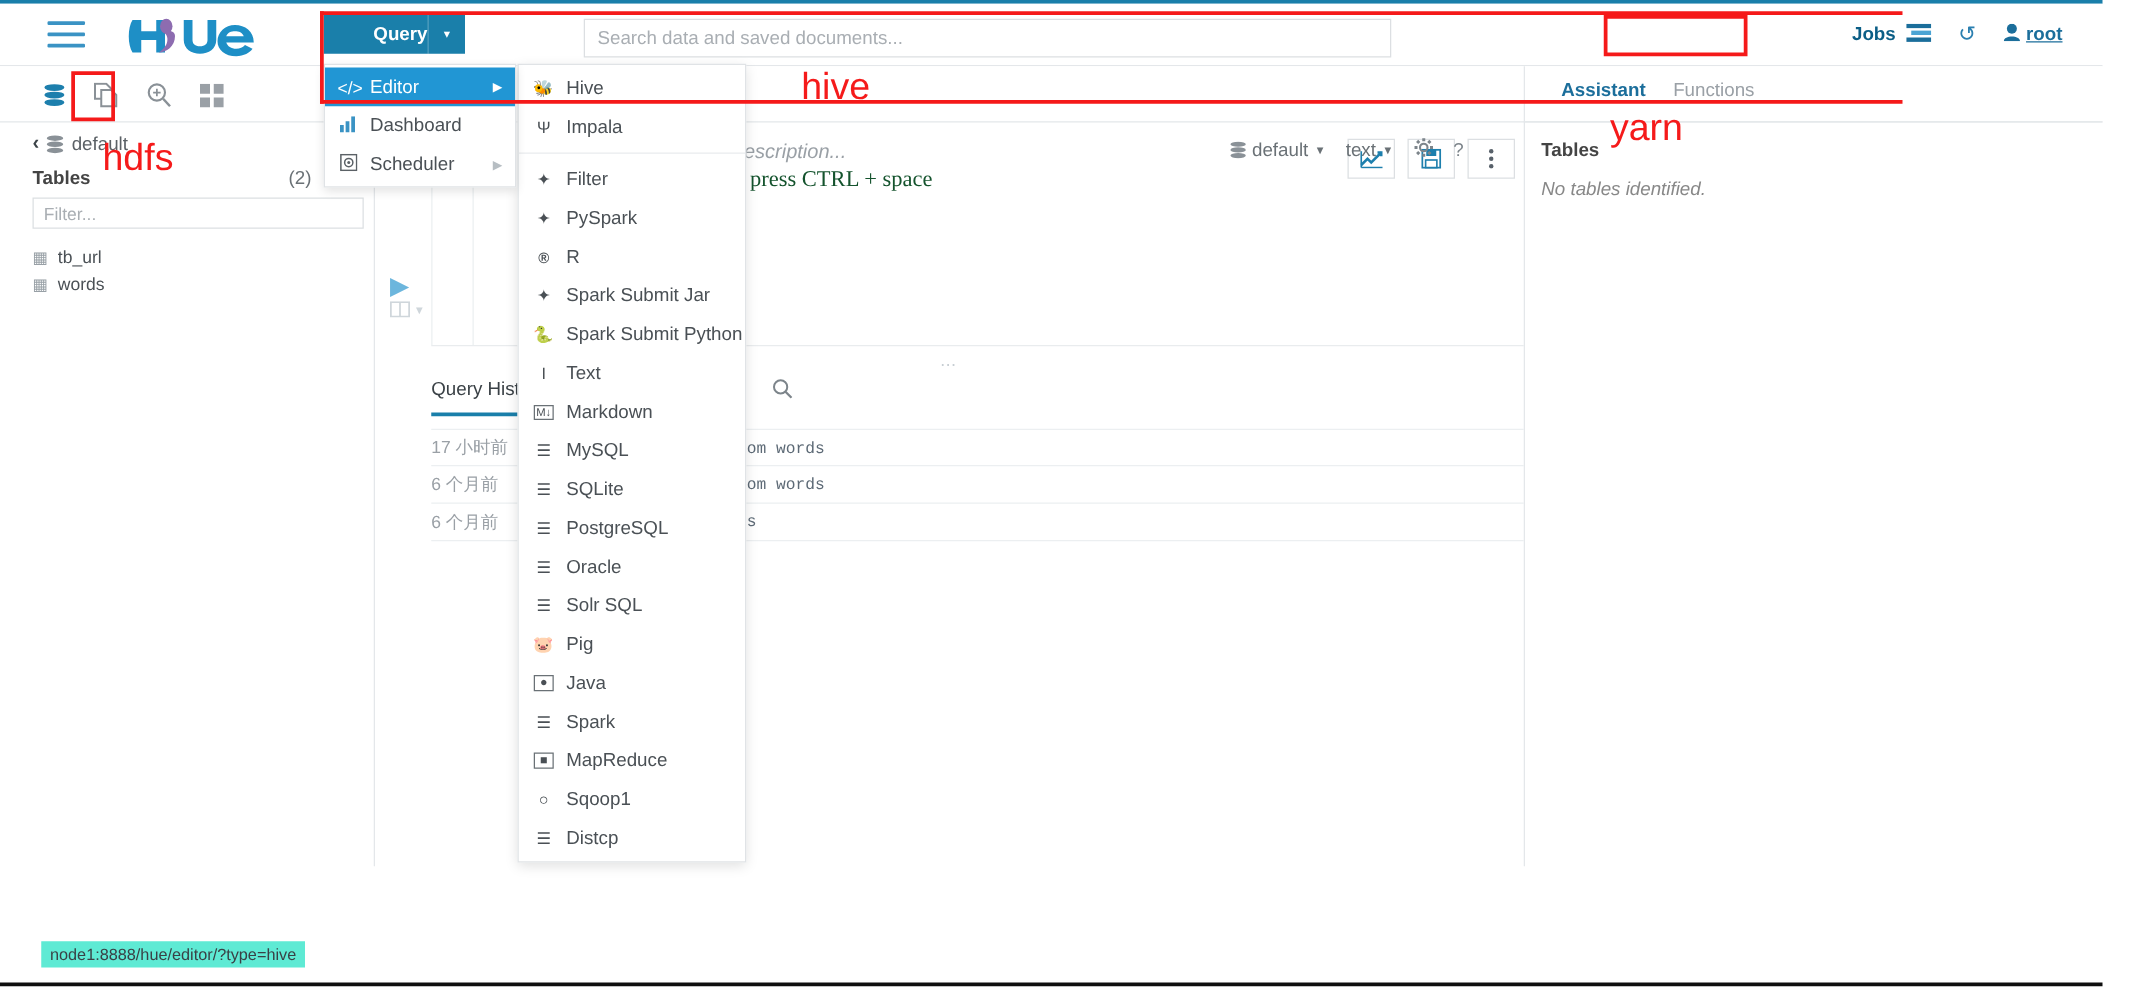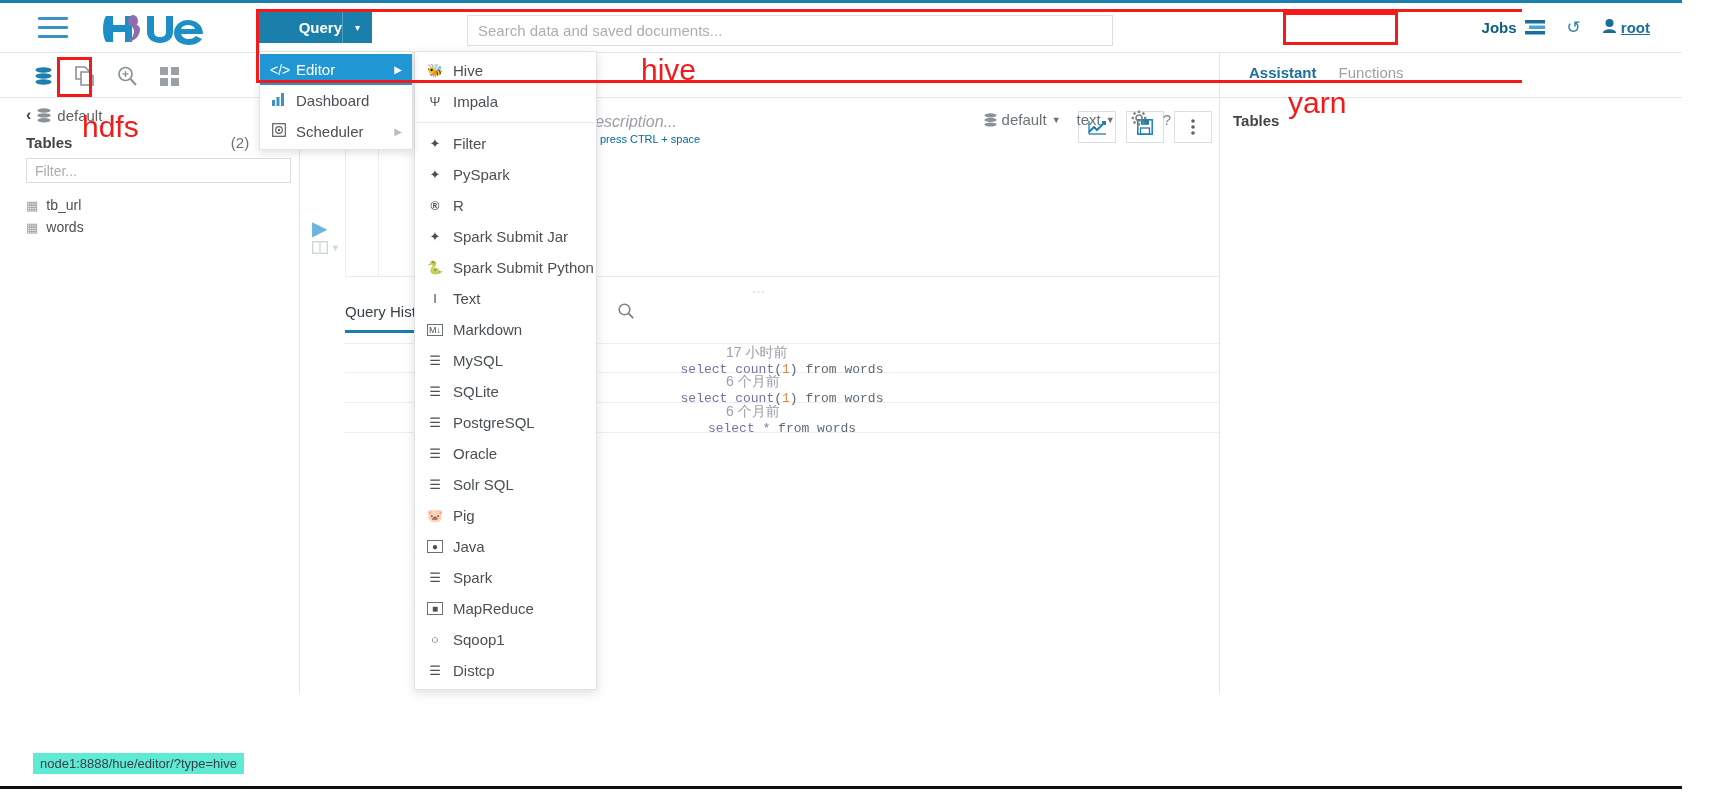--- a/index.html
+++ b/index.html
@@ -58,21 +58,21 @@
     background: transparent;
   }
   .search-wrap input::placeholder { color: #a9aeb3; }
 
   .hdr-right {
     position: absolute; right: 32px; top: 14px;
     display: flex; align-items: center; gap: 22px;
     font-size: 15px;
   }
   .jobs-btn {
-    display: flex; align-items: center; gap: 8px;
+    display: flex; gap: 8px;
     color: #0b5e86; font-weight: bold; cursor: pointer;
   }
   .hist-icon { color: #2a7fb0; font-size: 17px; cursor: pointer; }
   .user-chip {
     display: flex; align-items: flex-start; gap: 5px;
     color: #1b6e9b; font-weight: bold; cursor: pointer; text-decoration: underline;
   }
 
   
   .query-btn {
@@ -193,22 +193,22 @@
     position: absolute; left: 12px; top: 118px;
     color: #6cb6dd; font-size: 20px; cursor: pointer;
   }
   .book-btn {
     position: absolute; left: 12px; top: 143px;
     color: #cfd6db; font-size: 16px; cursor: pointer;
     display: flex; align-items: center; gap: 3px;
   }
   .ed-hint {
     position: absolute; left: 300px; top: 35px;
-    font-size: 11px; color: #0369a1;
-    font-family: Liberation Sans, sans-serif;
+    font-size: 18px; color: #14532d;
+    font-family: Liberation Serif, serif;
   }
   .ed-selectors {
     position: absolute; right: 48px; top: 12px;
     display: flex; align-items: center; gap: 16px;
     font-size: 15px; color: #6a7176;
   }
   .ed-selectors .sel { display: flex; align-items: center; gap: 5px; cursor: pointer; }
   .ed-selectors .gear { color: #7d858b; cursor: pointer; }
   .ed-selectors .qm { color: #7d858b; cursor: pointer; }
 
@@ -227,21 +227,20 @@
     display: flex; gap: 24px; font-size: 15px; color: #5b6166;
   }
   .hist-tabs .t { cursor: pointer; padding-bottom: 10px; }
   .hist-tabs .t.active { color: #3a4146; border-bottom: 3px solid #1a7faa; }
   .hist-search { position: absolute; left: 318px; top: 205px; color: #7d858b; font-size: 15px; cursor: pointer; }
   .hist-table { position: absolute; left: 45px; top: 245px; width: 874px; }
   .hist-row {
     display: flex; align-items: center;
     height: 30px; border-bottom: 1px solid #eceff1;
     font-size: 14px;
-    flex-direction: column;
   }
   .hist-row:first-child { border-top: 1px solid #eceff1; }
   .hist-row .when { width: 112px; color: #9aa0a6; }
   .hist-row .q {
     font-family: "Liberation Mono", monospace; font-size: 13px; color: #5d6a76;
   }
   .hist-row .q .kw { color: #7a6ea8; }
   .hist-row .q .num { color: #e08a45; }
 
   
@@ -424,20 +423,21 @@
   <div class="leftpanel-divider"></div>
   <div class="assist-divider"></div>
 
   <div class="assist-tabs">
     <div class="tab active">Assistant</div>
     <div class="tab">Functions</div>
   </div>
   <div class="assist-underline"></div>
   <div class="assist-body">
     <div class="hh">Tables</div>
+    <div class="nn">No tables identified.</div>
   </div>
 
   <div class="dbpanel">
     <div class="db-crumb">
       <span class="chev">‹</span>
       <svg width="14" height="15" viewBox="0 0 14 15">
         <ellipse cx="7" cy="2.5" rx="6.6" ry="2.2" fill="#8a9197"></ellipse>
         <ellipse cx="7" cy="7.4" rx="6.6" ry="2.2" fill="#8a9197"></ellipse>
         <ellipse cx="7" cy="12.3" rx="6.6" ry="2.2" fill="#8a9197"></ellipse>
       </svg>

